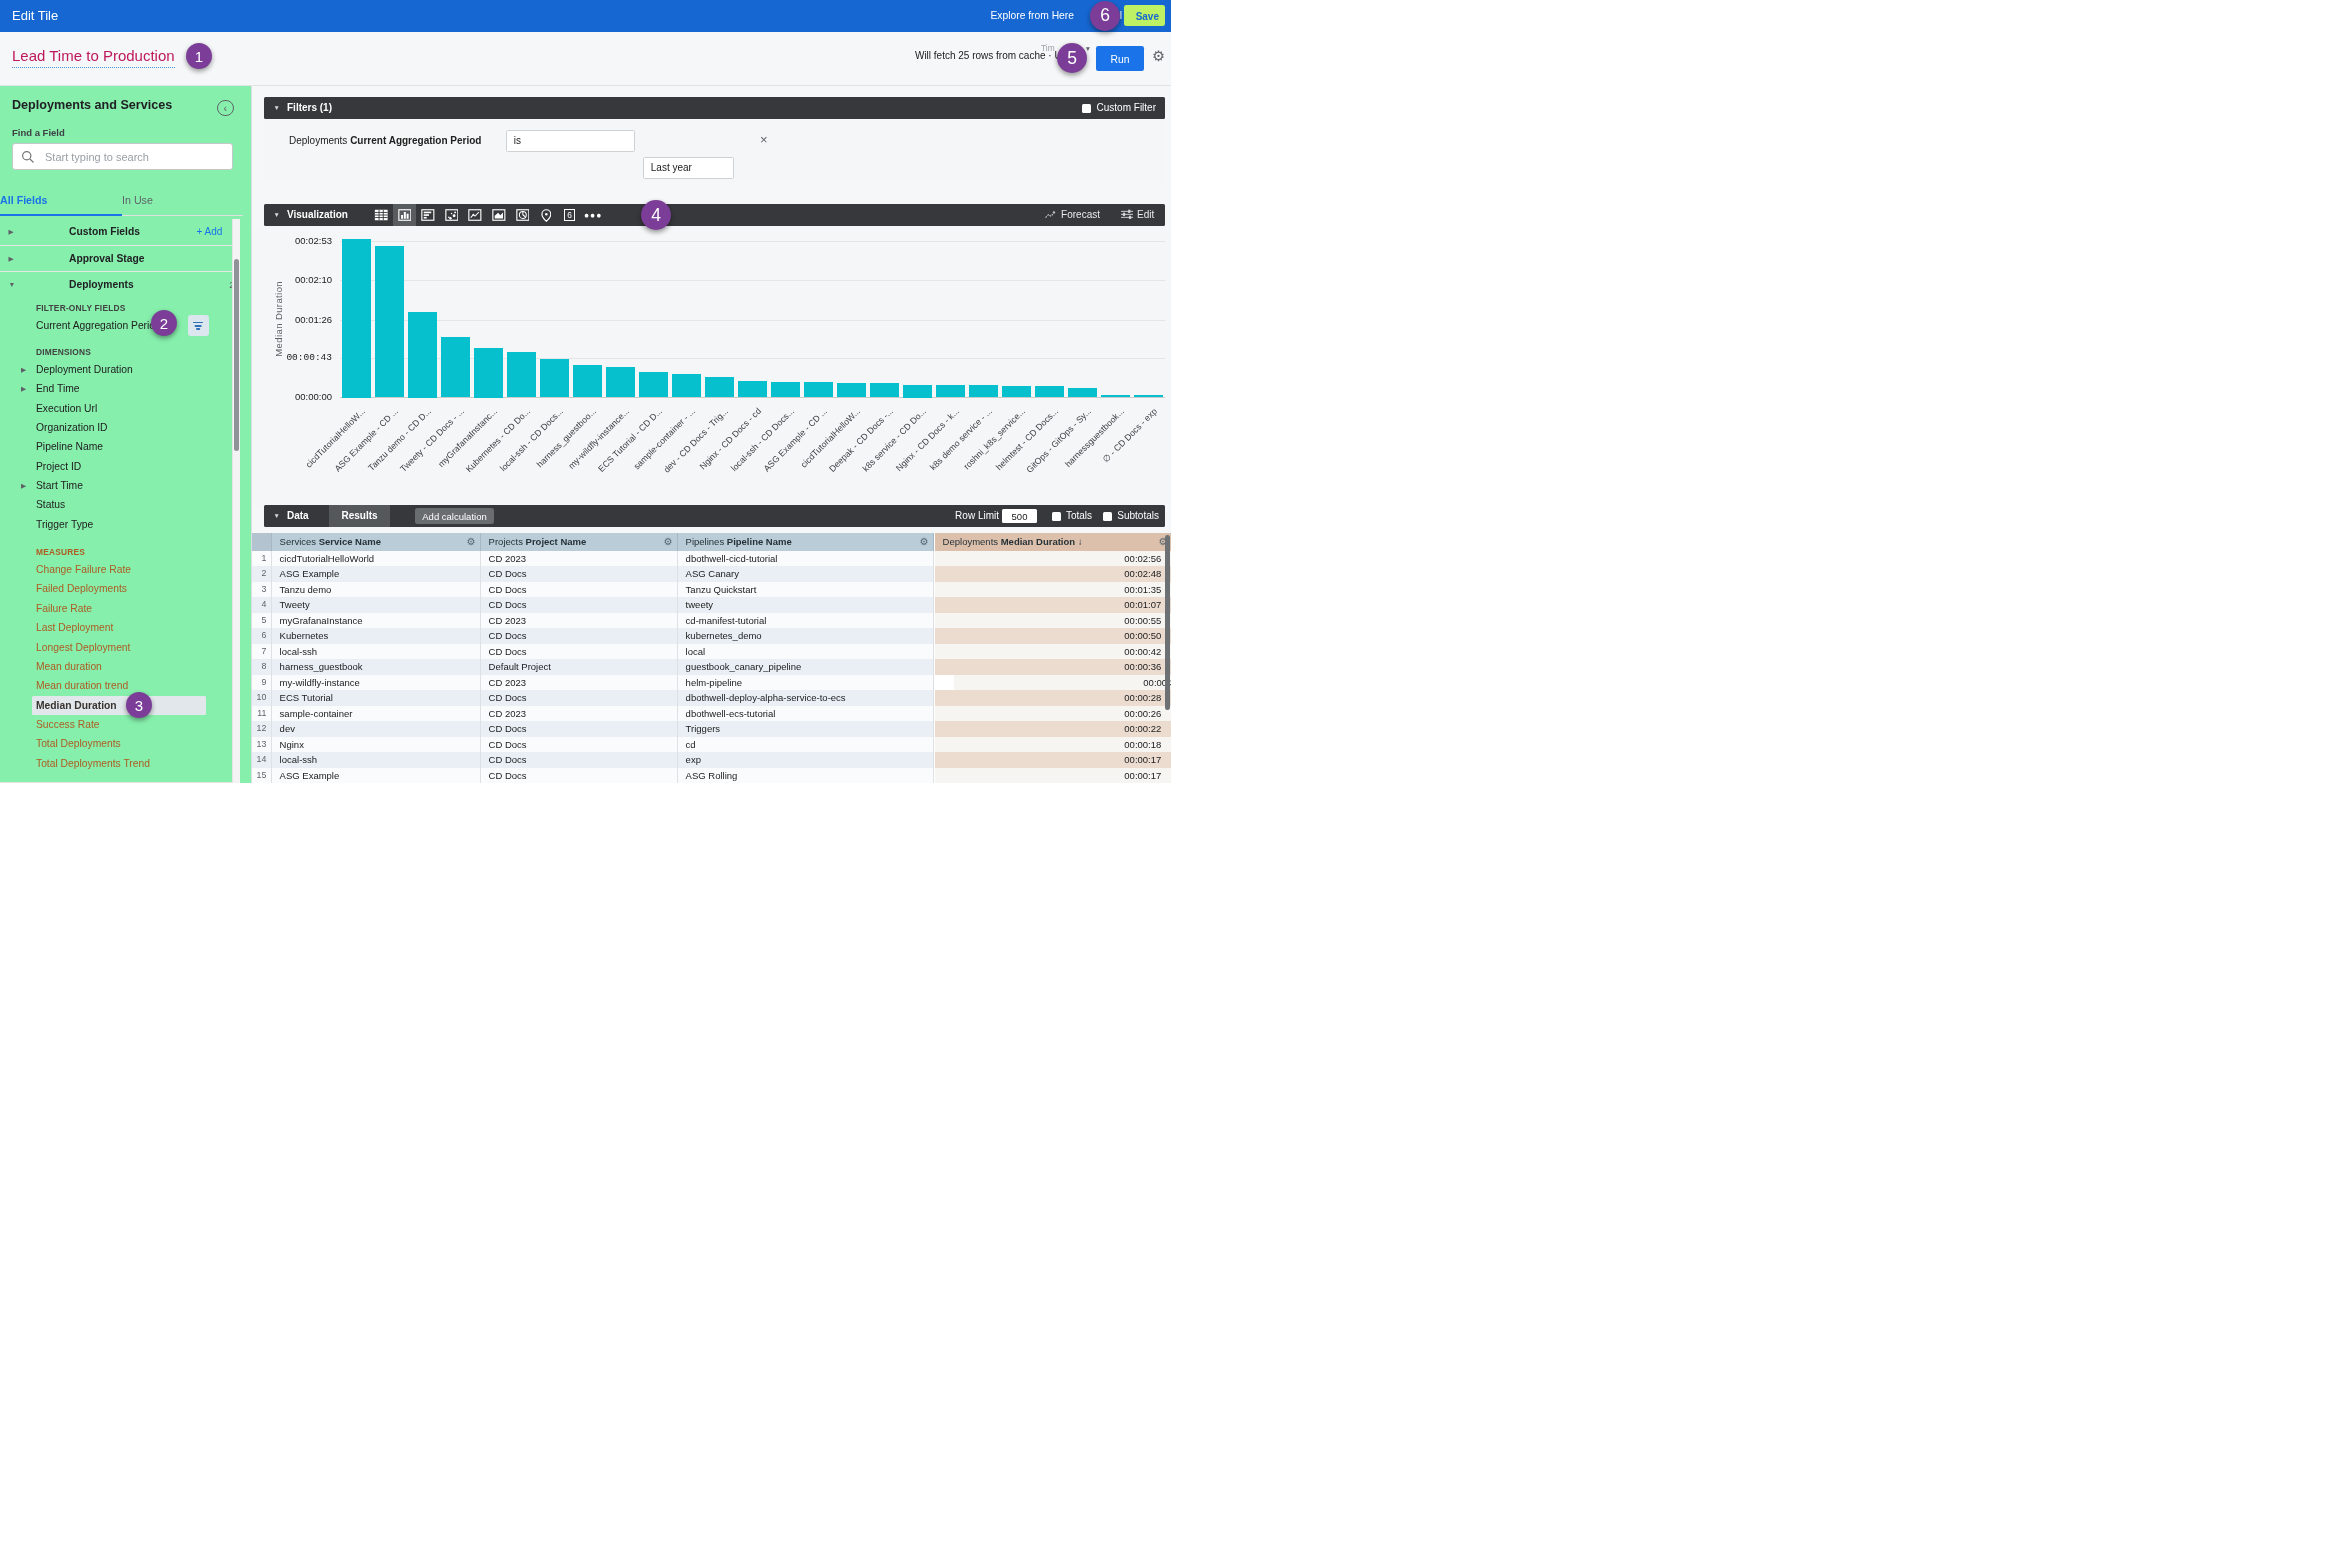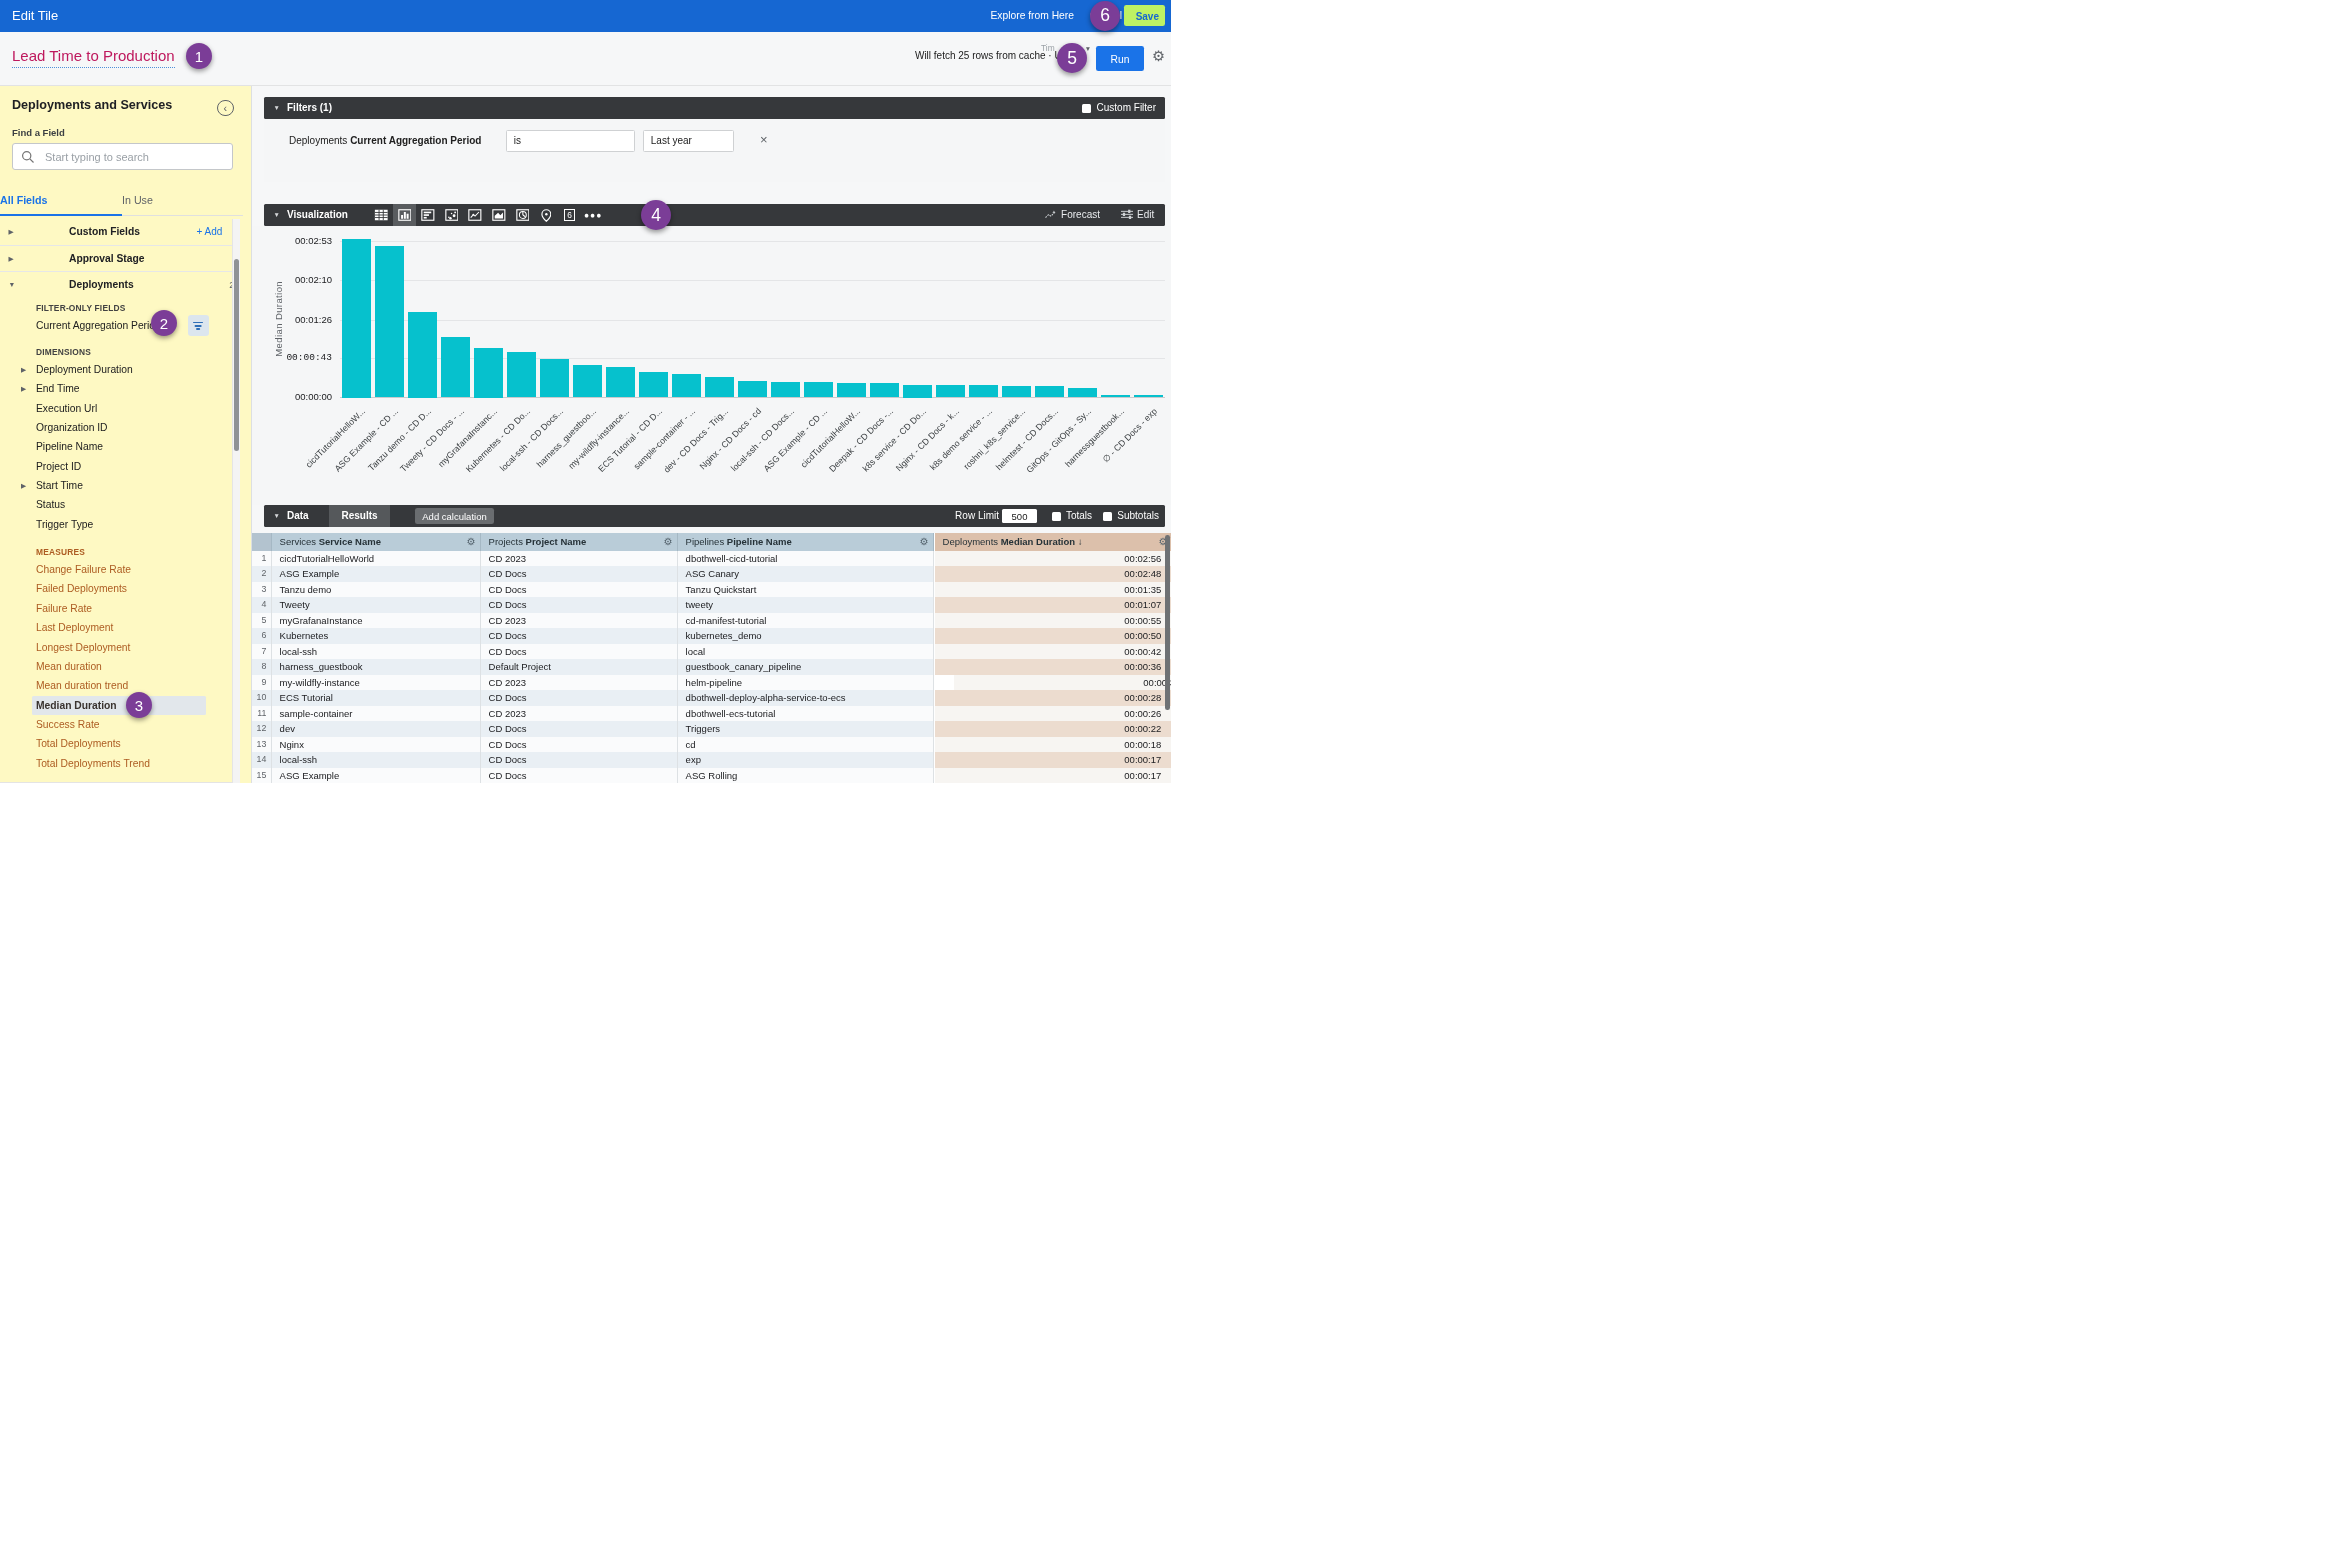--- a/index.html
+++ b/index.html
@@ -27,21 +27,21 @@
   .badge.sm{width:26px;height:26px;font-size:15px;}
   .badge.lg{width:30px;height:30px;font-size:17.5px;}
   #badge1{left:186px;top:43px;}
   #badge2{left:151px;top:310px;}
   #badge3{left:126px;top:692px;}
   #badge4{left:641px;top:200px;}
   #badge5{left:1057px;top:43px;}
   #badge6{left:1090px;top:0.8px;z-index:45;}
 
   
-  #sidebar{position:absolute;left:0;top:86px;width:252px;height:697px;background:#fef9c3;border-right:0.8px solid #dcdfe2;overflow:hidden;}
+  #sidebar{position:absolute;left:0;top:86px;width:252px;height:697px;background:#86efac;border-right:0.8px solid #dcdfe2;overflow:hidden;}
   #sb-title{position:absolute;left:12px;top:12px;font-size:12.6px;font-weight:700;color:#202124;}
   #sb-collapse{position:absolute;left:217px;top:13.7px;width:16.7px;height:16.7px;border:1.1px solid #5f6368;border-radius:50%;color:#5f6368;font-size:10.7px;text-align:center;line-height:14.5px;cursor:pointer;}
   #sb-findlabel{position:absolute;left:12px;top:41px;font-size:9.5px;font-weight:700;color:#3c4043;}
   #sb-search{position:absolute;left:12px;top:57px;width:221px;height:27px;border:0.8px solid #c4c7ca;border-radius:3px;background:#fff;}
   #sb-search svg{position:absolute;left:7.6px;top:6px;}
   #sb-search input{position:absolute;left:30px;top:1.5px;width:183px;height:22px;border:none;outline:none;font-size:11px;color:#3c4043;background:transparent;}
   #sb-search input::placeholder{color:#9aa0a6;}
   #sb-tabs{position:absolute;left:0;top:100px;width:243px;height:30px;border-bottom:0.8px solid #e0e0e0;}
   .sb-tab{position:absolute;top:0;width:122px;text-align:left;line-height:29px;font-size:10.7px;cursor:pointer;}
   .sb-tab.active{color:#1a73e8;font-weight:700;}
@@ -72,21 +72,21 @@
   .darkbar .dcaret{position:absolute;left:10.7px;top:0;line-height:22px;font-size:7.6px;color:#d6d8da;}
   .darkbar .dtitle{position:absolute;left:23px;top:0;line-height:22px;font-size:10px;font-weight:700;}
   .cb{display:inline-block;width:9px;height:9px;background:#fff;border-radius:1.5px;vertical-align:middle;margin-right:5.3px;cursor:pointer;}
   #filtersbar{top:97px;}
   #filters-custom{position:absolute;right:9px;top:0;line-height:22px;font-size:10px;cursor:pointer;}
   #filterrow{position:absolute;left:264px;top:119px;width:901px;height:63px;background:#f5f6f7;}
   #filterfield{position:absolute;left:25px;top:16px;font-size:10px;color:#212121;}
   #filterfield b{font-weight:700;}
   .finput{position:absolute;top:10.7px;height:22px;border:0.8px solid #cfd1d3;border-radius:1.5px;background:#fff;font-size:10px;color:#212121;padding:0 6.8px;}
   #fop{left:242px;width:129px;}
-  #fval{left:379px;width:91px;}
+  #fval{left:379px;width:91px;margin-top:27px;}
   #fremove{position:absolute;left:496px;top:13px;font-size:13px;color:#5f6368;cursor:pointer;}
 
   
   #vizbar{top:204px;}
   #viz-icons{position:absolute;left:105px;top:0;height:22px;display:flex;align-items:center;}
   .vicon{width:23.6px;height:22px;display:flex;align-items:center;justify-content:center;cursor:pointer;}
   .vicon.selected{background:#595c5f;}
   .vicon .svg6{font-size:8.4px;color:#fff;border:1.1px solid #fff;width:10.7px;height:11.4px;text-align:center;line-height:10.7px;}
   .vicon .dots{color:#fff;font-size:8.4px;letter-spacing:1.1px;}
   #viz-forecast{position:absolute;right:65px;top:0;line-height:22px;font-size:10px;color:#e8eaed;cursor:pointer;}

